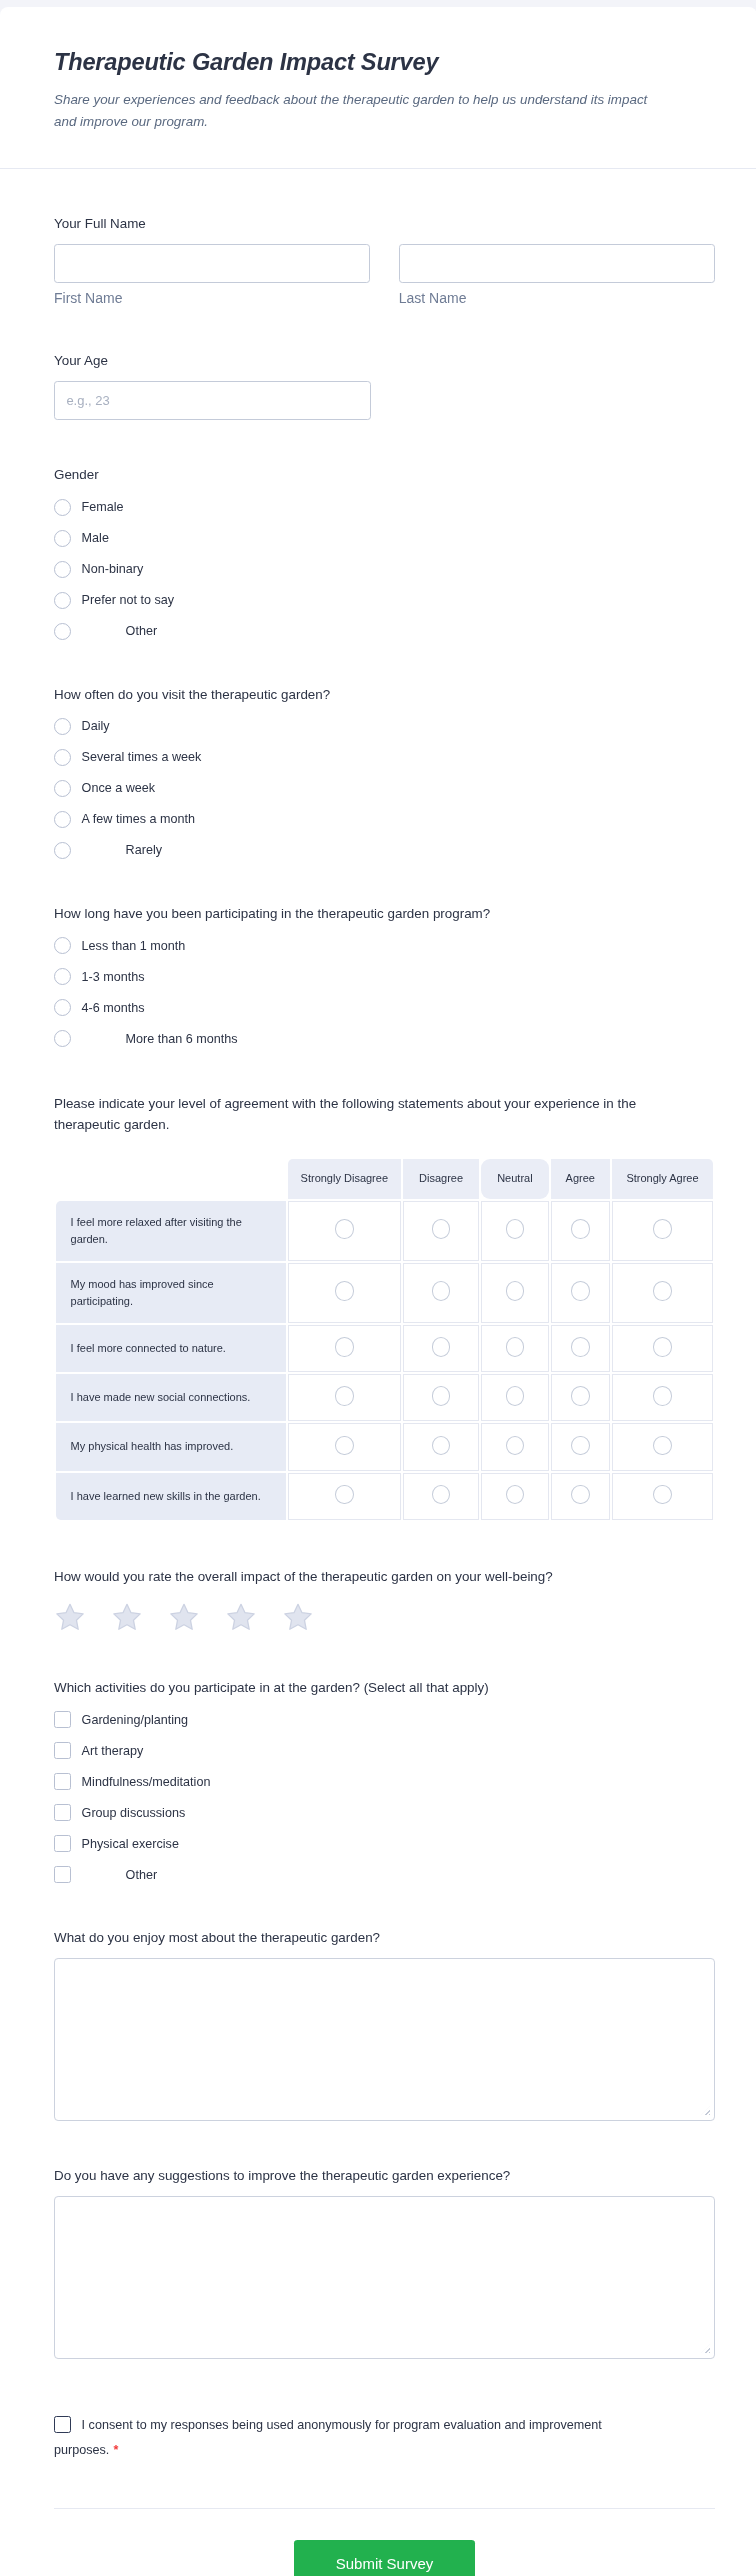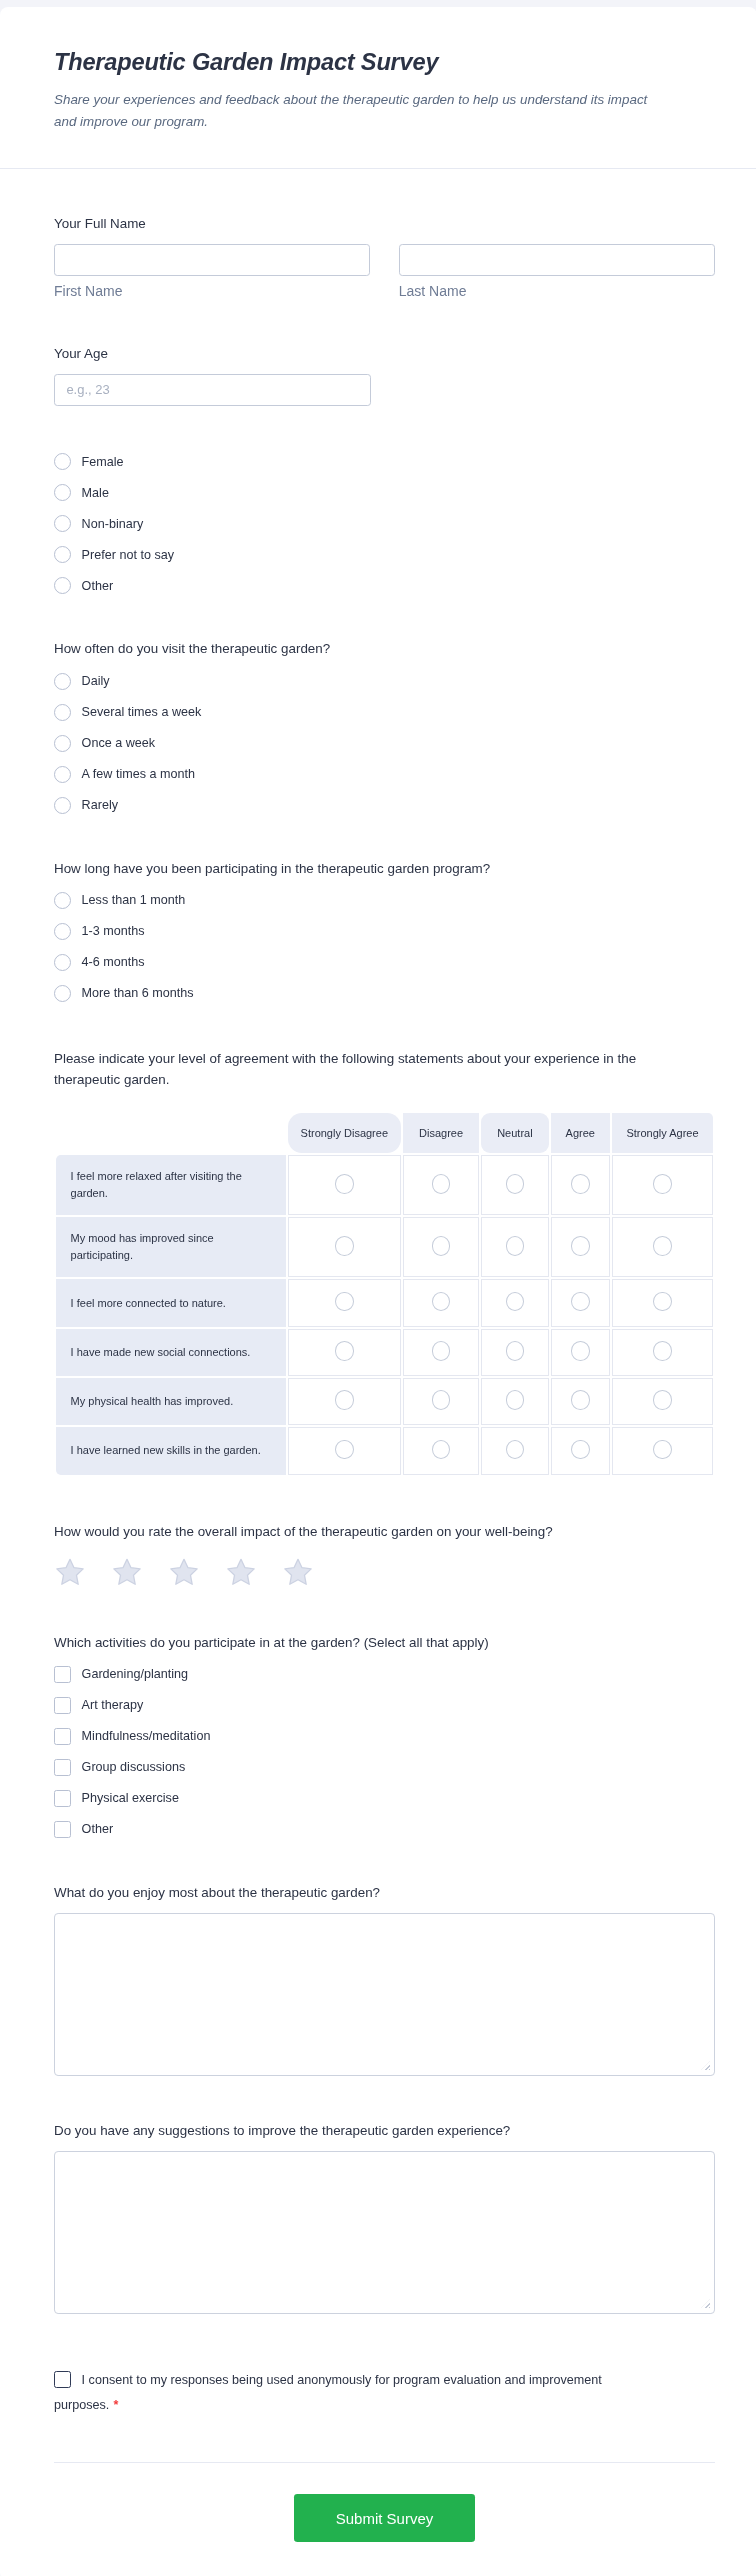--- a/index.html
+++ b/index.html
@@ -34,54 +34,54 @@
   }
   .divider { border: none; border-top: 0.8px solid #e6e9f2; width: 100%; }
   
   .form-body { padding: 47px 42px 0 54px; }
   .q-block { margin-bottom: 47px; }
   .q-label { font-size: 13.4px; color: #2c3345; margin-bottom: 13px; }
   
   .name-row { display: flex; gap: 28.5px; }
   .name-col { flex: 1; }
   .text-input {
-    width: 100%; height: 32px;
+    width: 100%; height: 39px;
     border: 0.8px solid #c4cbd9; border-radius: 3.3px;
     padding: 0 11.4px; font-size: 12.2px; color: #2c3345;
     font-family: "Liberation Sans", sans-serif;
     background: #fff; outline: none;
   }
   .text-input::placeholder { color: #a8b0c0; font-size: 13px; }
   .half { width: 317px; }
   .sub-label { font-size: 14px; color: #6f7c95; margin-top: 7.3px; }
   
   .opt-list { margin-top: 16.3px; }
   .opt-row { display: flex; align-items: center; margin-bottom: 14px; }
-  .opt-row:last-child { margin-bottom: 0; }
+  .opt-row:last-child { margin-bottom: 0; gap: 44px; }
   .radio-circle {
     width: 17px; height: 17px; flex: 0 0 17px;
     border: 0.8px solid #b8c0d2; border-radius: 50%;
     background: #fff; margin-right: 10.6px; cursor: pointer;
   }
   .check-square {
     width: 17px; height: 17px; flex: 0 0 17px;
     border: 0.8px solid #b8c0d2; border-radius: 2.4px;
     background: #fff; margin-right: 10.6px; cursor: pointer;
   }
   .opt-text { font-size: 12.6px; color: #2c3345; }
   
   .mtx-question { font-size: 13.4px; line-height: 1.55; max-width: 586px; margin-bottom: 21px; }
   table.mtx { border-collapse: separate; border-spacing: 2.4px; width: 100%; }
   .mtx th, .mtx td { text-align: center; vertical-align: middle; }
   .mtx th.corner { background: transparent; width: 35.5%; }
   .mtx th.colhead {
     background: #eaedf6; color: #2c3345; font-weight: 400;
     font-size: 11px; line-height: 1.4; padding: 12.2px 4.9px;
   }
-  .mtx th.colhead:nth-child(2) { border-top-left-radius: 4.9px; width: 17.5%; border-radius: 14px; }
+  .mtx th.colhead:nth-child(2) { border-top-left-radius: 4.9px; width: 17.5%; }
   .mtx th.colhead:nth-child(3) { width: 11.8%; }
   .mtx th.colhead:nth-child(4) { width: 10.4%; border-radius: 9px; }
   .mtx th.colhead:nth-child(5) { width: 9.2%; margin-top: 22px; }
   .mtx th.colhead:last-child  { border-top-right-radius: 4.9px; width: 15.6%; margin-top: 21px; }
   .mtx td.rowlabel {
     background: #e7ebf5; text-align: left; font-size: 11px;
     line-height: 1.55; padding: 13px 14.6px; color: #2c3345;
   }
   .mtx tr:first-child td.rowlabel { border-top-left-radius: 4.9px; }
   .mtx tr:last-child  td.rowlabel { border-bottom-left-radius: 4.9px; }
@@ -153,20 +153,21 @@
         </div>
       </div>
     </div>
 
     <div class="q-block">
       <div class="q-label">Your Age</div>
       <input type="text" class="text-input half" placeholder="e.g., 23" style="">
     </div>
 
     <div class="q-block">
+      <div class="q-label">Gender</div>
       <div class="opt-list">
         <div class="opt-row">
           <span class="radio-circle"></span>
           <span class="opt-text">Female</span>
         </div>
         <div class="opt-row">
           <span class="radio-circle"></span>
           <span class="opt-text">Male</span>
         </div>
         <div class="opt-row">

